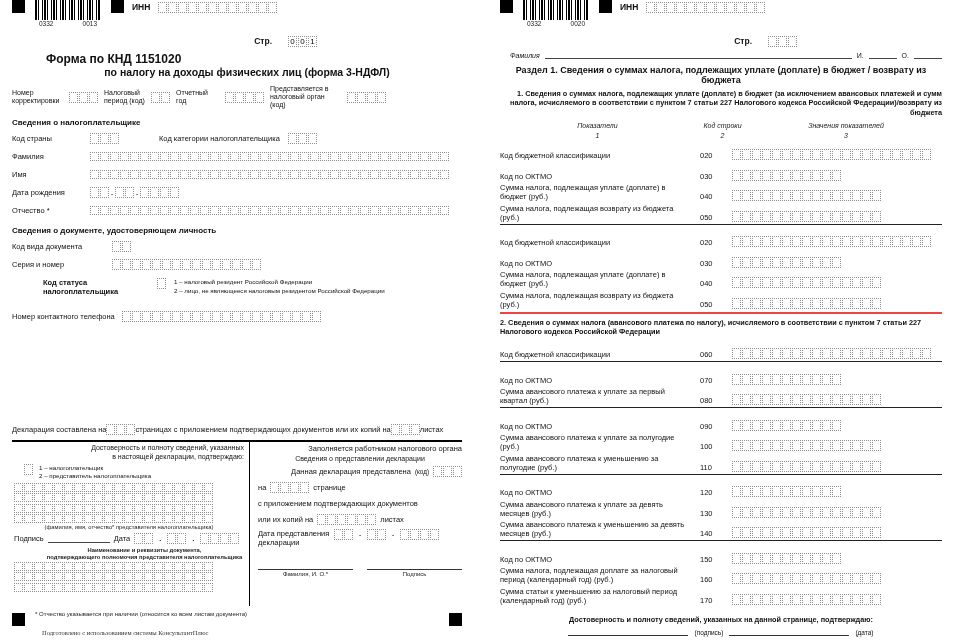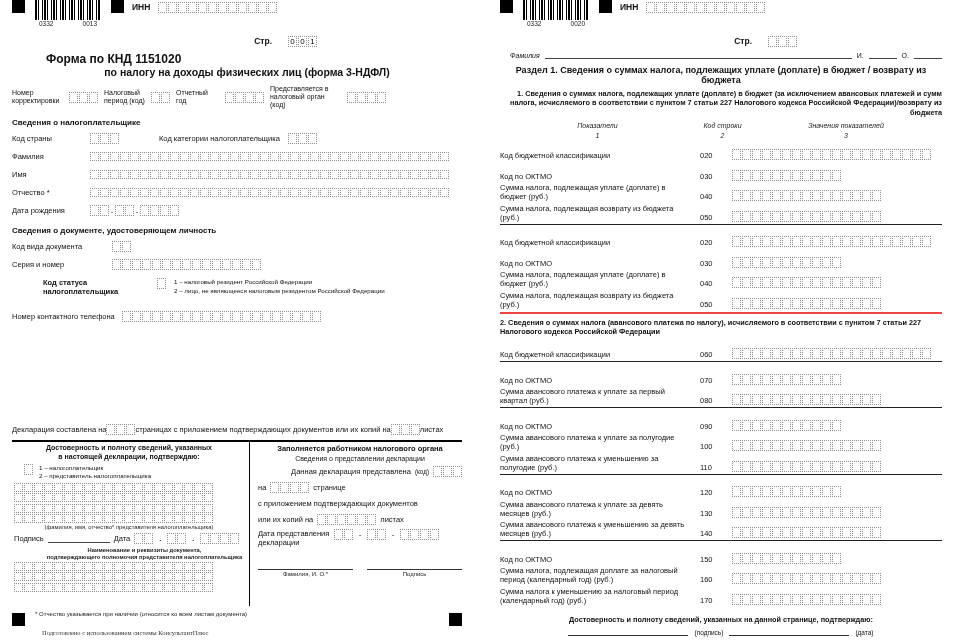--- a/index.html
+++ b/index.html
@@ -51,21 +51,21 @@
   .frow-l .flabel2 { margin:0 8px 0 40px; }
   .dot { width:6px; text-align:center; }
   .dot::before { content:"."; font-weight:bold; }
   .legend { font-size:6.2px; line-height:1.35; margin-left:8px; }
 
   .pagesline { display:flex; align-items:center; margin-top:8px; height:16px; }
 
   .bottom { display:flex; border-top:2px solid #000; margin-top:3px; height:166px; }
   .bcol-l { flex:0 0 238px; border-right:1.5px solid #000; padding:2px 5px 0 2px; }
   .bcol-r { flex:1; padding:2px 0 0 8px; }
-  .bhead { font-weight:bold; font-size:7px; text-align:center; line-height:1.25; }
+  .bhead { font-weight:normal; font-size:7px; text-align:right; line-height:1.25; }
   .optrow { display:flex; align-items:flex-start; gap:4px; margin:2px 0 2px 10px; }
   .fiorow { margin:1px 0; }
   .capt { font-size:5.8px; text-align:center; margin:1px 0; color:#222; }
   .signrow { display:flex; align-items:center; gap:4px; margin:3px 0; }
   .uline { border-bottom:1px solid #444; height:9px; }
   .u60 { width:62px; } .u150 { flex:1; }
   .orow { display:flex; align-items:center; gap:4px; margin:3px 0; min-height:13px; }
   .sigcols { display:flex; gap:14px; margin-top:14px; }
   .sigcol { flex:1; text-align:center; }
   .sigcol .uline { width:100%; border-bottom:1.5px solid #333; }
@@ -265,20 +265,40 @@
         <i class="cell"></i>
         <i class="cell"></i>
         <i class="cell"></i>
         <i class="cell"></i>
         <i class="cell"></i>
         <i class="cell"></i>
         <i class="cell"></i>
       </span>
   </div>
   <div class="frow-l">
+    <span class="lbl flabel">Дата рождения</span>
+    <span class="cells">
+        <i class="cell"></i>
+        <i class="cell"></i>
+      </span>
+    <span class="dot"></span>
+    <span class="cells">
+        <i class="cell"></i>
+        <i class="cell"></i>
+      </span>
+    <span class="dot"></span>
+    <span class="cells">
+        <i class="cell"></i>
+        <i class="cell"></i>
+        <i class="cell"></i>
+        <i class="cell"></i>
+      </span>
+  </div>
+
+  <div class="frow-l">
     <span class="lbl flabel">Отчество *</span>
     <span class="cells h9">
         <i class="cell"></i>
         <i class="cell"></i>
         <i class="cell"></i>
         <i class="cell"></i>
         <i class="cell"></i>
         <i class="cell"></i>
         <i class="cell"></i>
         <i class="cell"></i>
@@ -299,40 +319,20 @@
         <i class="cell"></i>
         <i class="cell"></i>
         <i class="cell"></i>
         <i class="cell"></i>
         <i class="cell"></i>
         <i class="cell"></i>
         <i class="cell"></i>
         <i class="cell"></i>
         <i class="cell"></i>
         <i class="cell"></i>
-        <i class="cell"></i>
-        <i class="cell"></i>
-        <i class="cell"></i>
-        <i class="cell"></i>
-      </span>
-  </div>
-
-  <div class="frow-l">
-    <span class="lbl flabel">Дата рождения</span>
-    <span class="cells">
-        <i class="cell"></i>
-        <i class="cell"></i>
-      </span>
-    <span class="dot"></span>
-    <span class="cells">
-        <i class="cell"></i>
-        <i class="cell"></i>
-      </span>
-    <span class="dot"></span>
-    <span class="cells">
         <i class="cell"></i>
         <i class="cell"></i>
         <i class="cell"></i>
         <i class="cell"></i>
       </span>
   </div>
 
   <div class="sechead">Сведения о документе, удостоверяющем личность</div>
 
   <div class="frow-l">
@@ -1149,21 +1149,21 @@
           <i class="cell"></i>
           <i class="cell"></i>
           <i class="cell"></i>
           <i class="cell"></i>
           <i class="cell"></i>
           <i class="cell"></i>
           <i class="cell"></i>
         </span>
       </div>
       <div class="frow">
-        <span class="rlabel">Сумма налога к уменьшению за налоговый период (календарный год) (руб.)</span>
+        <span class="rlabel">Сумма статьи к уменьшению за налоговый период (календарный год) (руб.)</span>
         <span class="rcode">170</span>
         <span class="cells">
           <i class="cell"></i>
           <i class="cell"></i>
           <i class="cell"></i>
           <i class="cell"></i>
           <i class="cell"></i>
           <i class="cell"></i>
           <i class="cell"></i>
           <i class="cell"></i>

